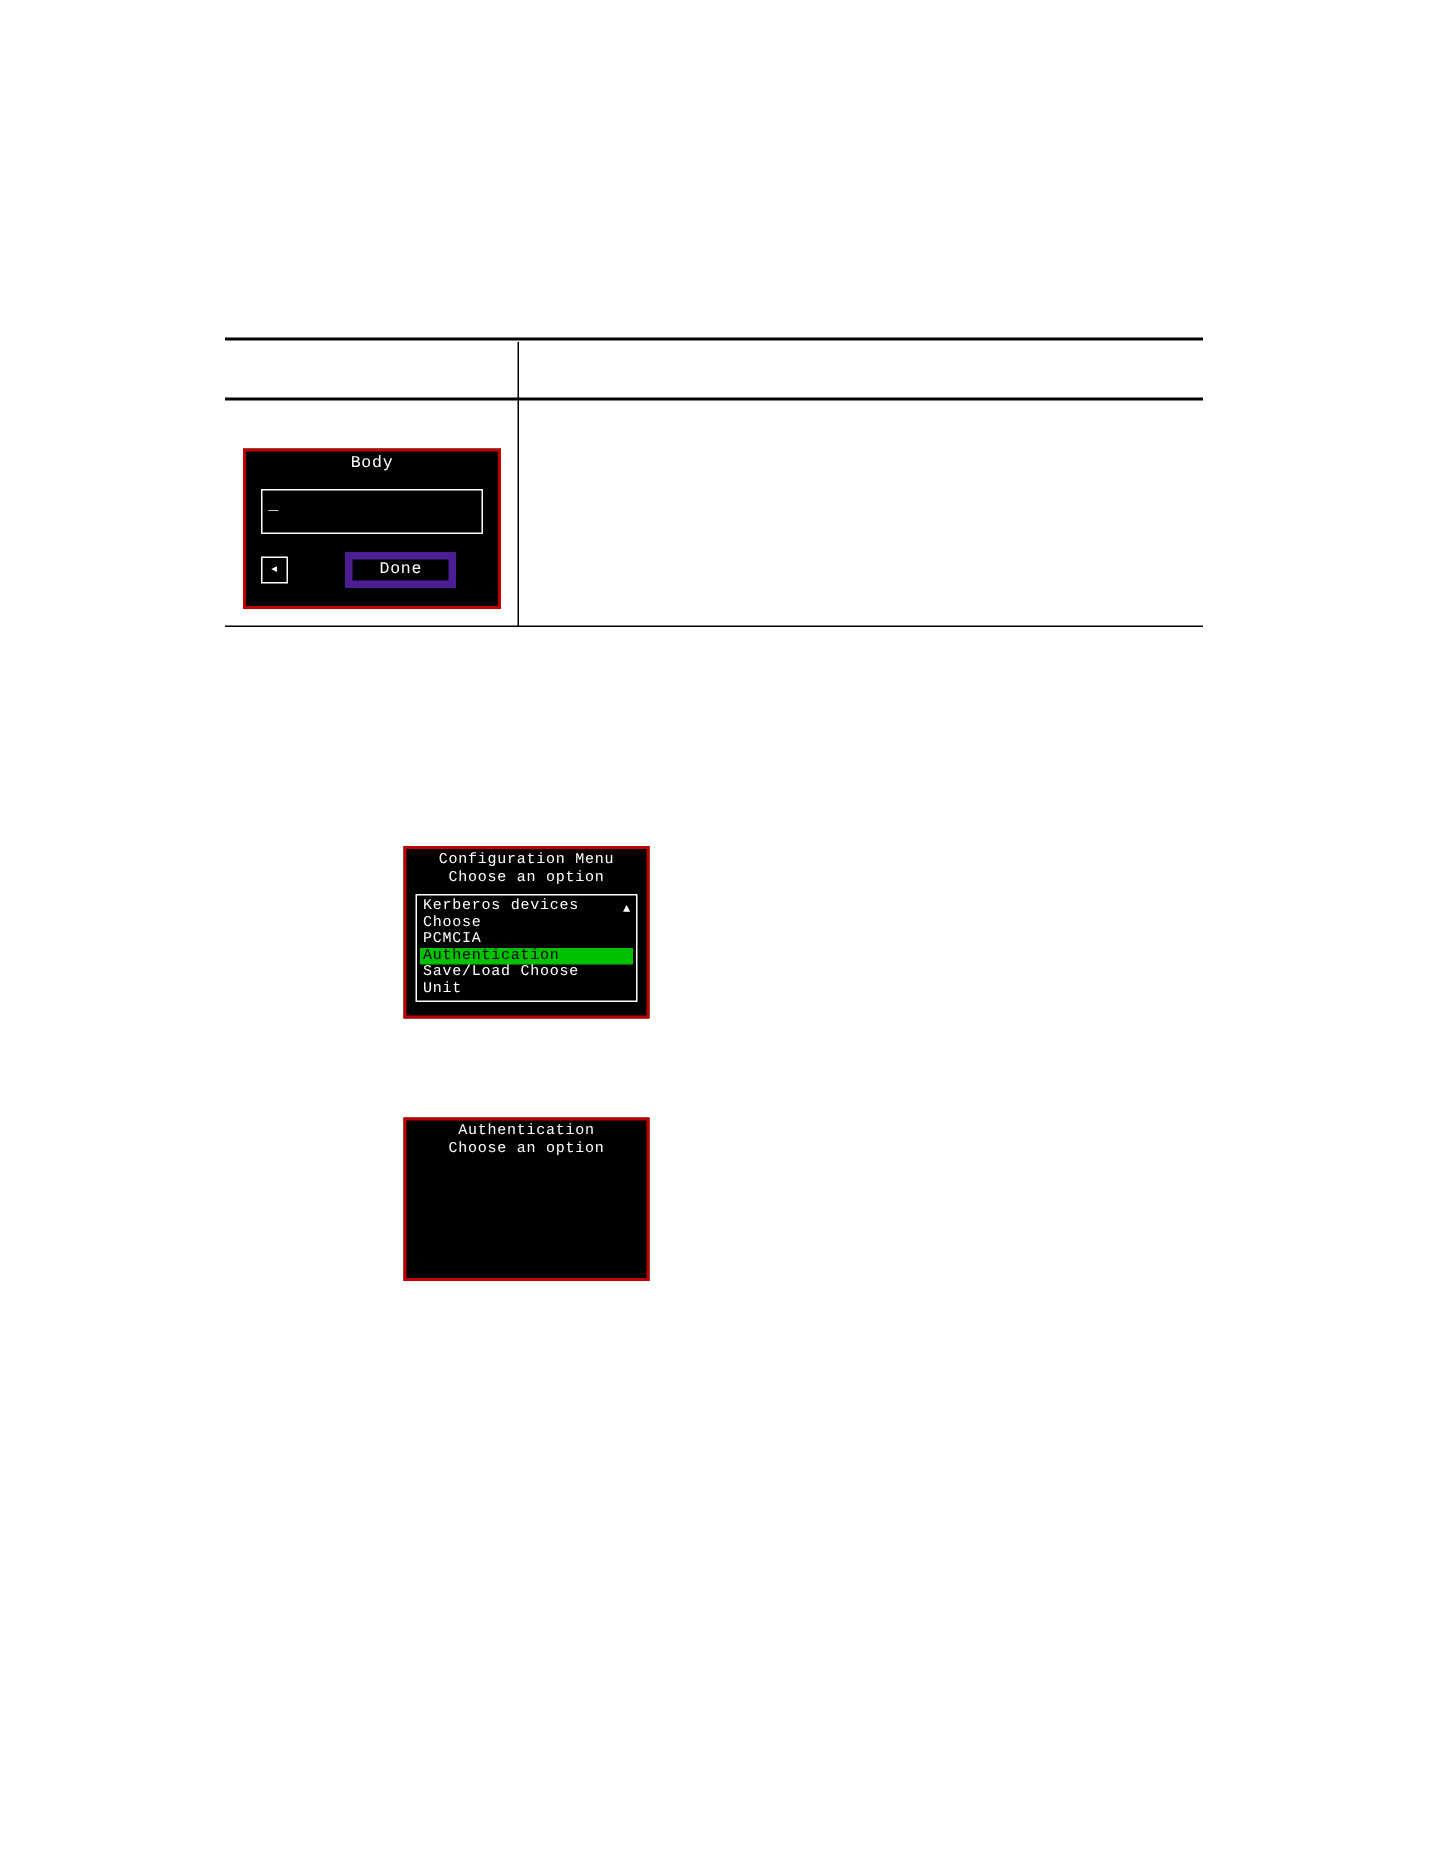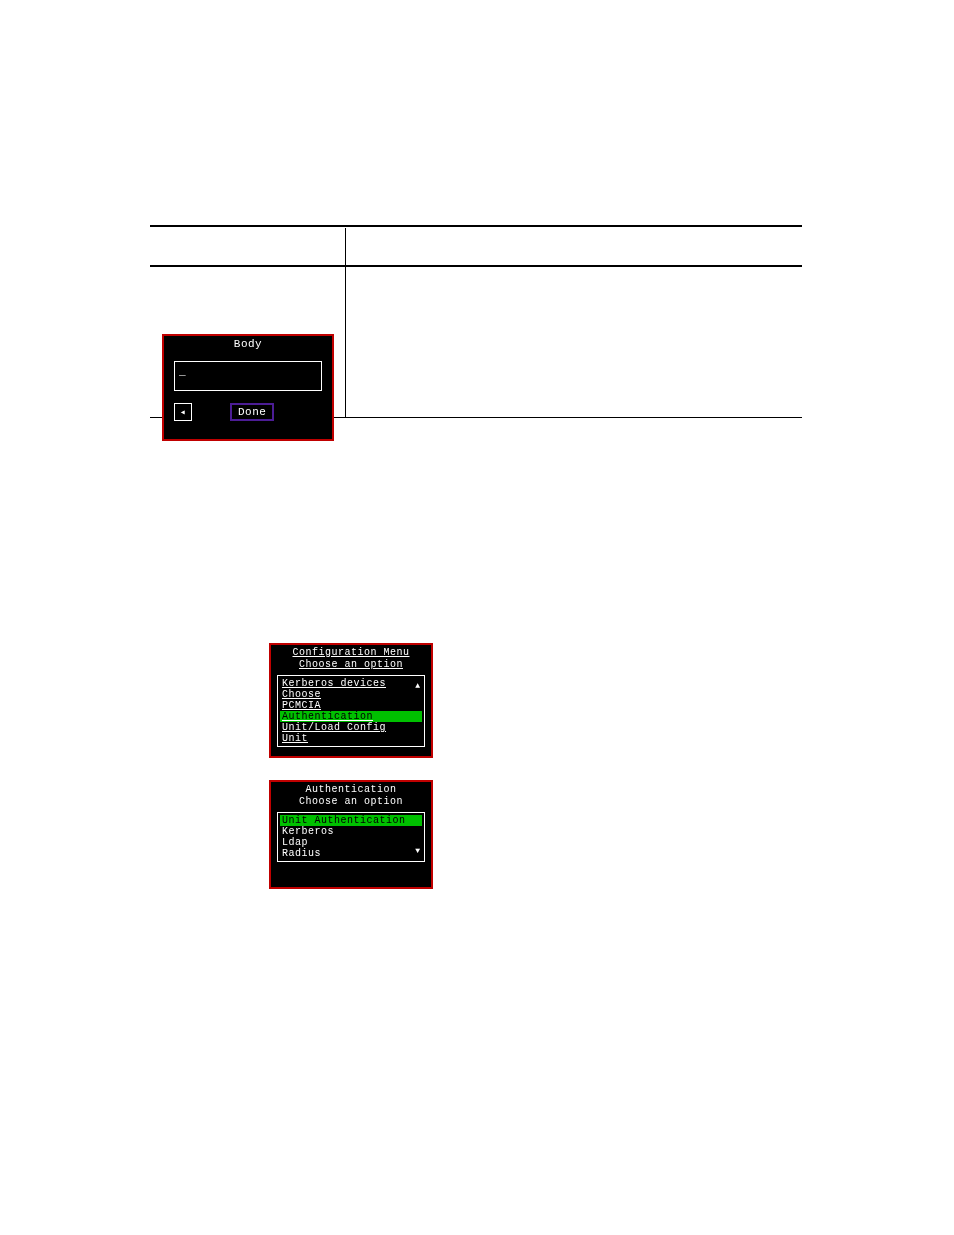--- a/index.html
+++ b/index.html
@@ -33,21 +33,20 @@
     left: 345px;
   }
   .dialog {
     position: absolute;
     background: #000;
     border: 2px solid #c00000;
     box-sizing: border-box;
     color: #fff;
     font-size: 10px;
     letter-spacing: 0.5px;
-    margin-top: 35px;
   }
   .dialog .title {
     text-align: center;
     line-height: 1.2;
     padding-top: 2px;
   }
   .dialog .list {
     margin: 4px 6px 6px 6px;
     border: 1px solid #fff;
     position: relative;
@@ -103,30 +102,29 @@
   .body-dialog .back {
     width: 16px;
     height: 16px;
     border: 1px solid #fff;
     display: flex;
     align-items: center;
     justify-content: center;
     font-size: 10px;
   }
   .body-dialog .done {
-    border: 2px solid #4c1d95;
-    padding: 1px 6px;
+    border: 5px solid #4c1d95;
+    padding: 1px 18px;
     font-size: 11px;
   }
   .cfg-dialog {
     left: 269px;
-    top: 608px;
+    top: 564px;
     width: 164px;
     height: 115px;
-    text-decoration: underline;
   }
   .cfg-dialog .scroll-up { top: 6px; }
   .auth-dialog {
     left: 269px;
     top: 745px;
     width: 164px;
     height: 109px;
   }
   .auth-dialog .scroll-down { bottom: 6px; }
 </style>
@@ -163,30 +161,23 @@
   <div class="title">
     <div>Configuration Menu</div>
     <div>Choose an option</div>
   </div>
   <div class="list">
     <div class="scroll-up">▲</div>
     <div class="item">Kerberos devices</div>
     <div class="item">Choose</div>
     <div class="item">PCMCIA</div>
     <div class="item sel">Authentication</div>
-    <div class="item">Unit/Load Config</div>
+    <div class="item">Save/Load Choose</div>
     <div class="item">Unit</div>
   </div>
 </div>
 
 <div class="dialog auth-dialog">
   <div class="title">
     <div>Authentication</div>
     <div>Choose an option</div>
   </div>
-  <div class="list">
-    <div class="item sel">Unit Authentication</div>
-    <div class="item">Kerberos</div>
-    <div class="item">Ldap</div>
-    <div class="item">Radius</div>
-    <div class="scroll-down">▼</div>
-  </div>
 </div>
 
 </body></html>

